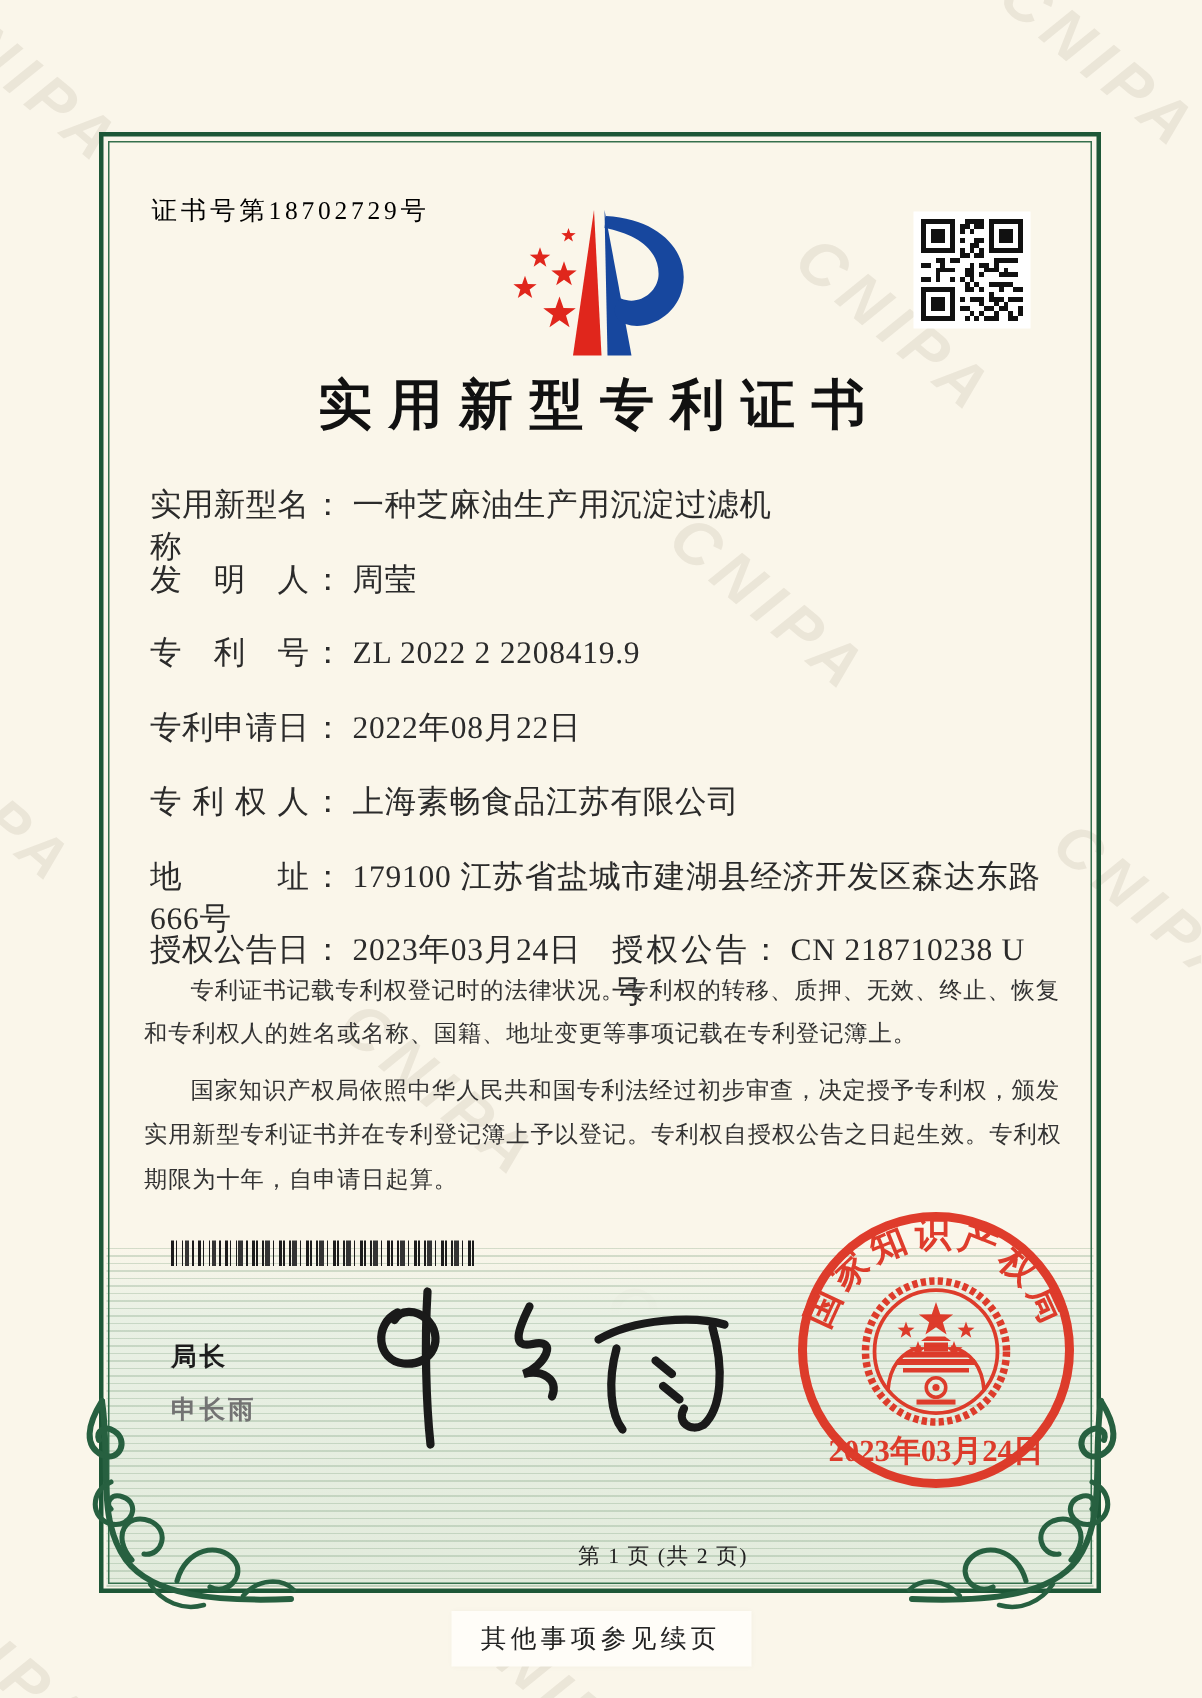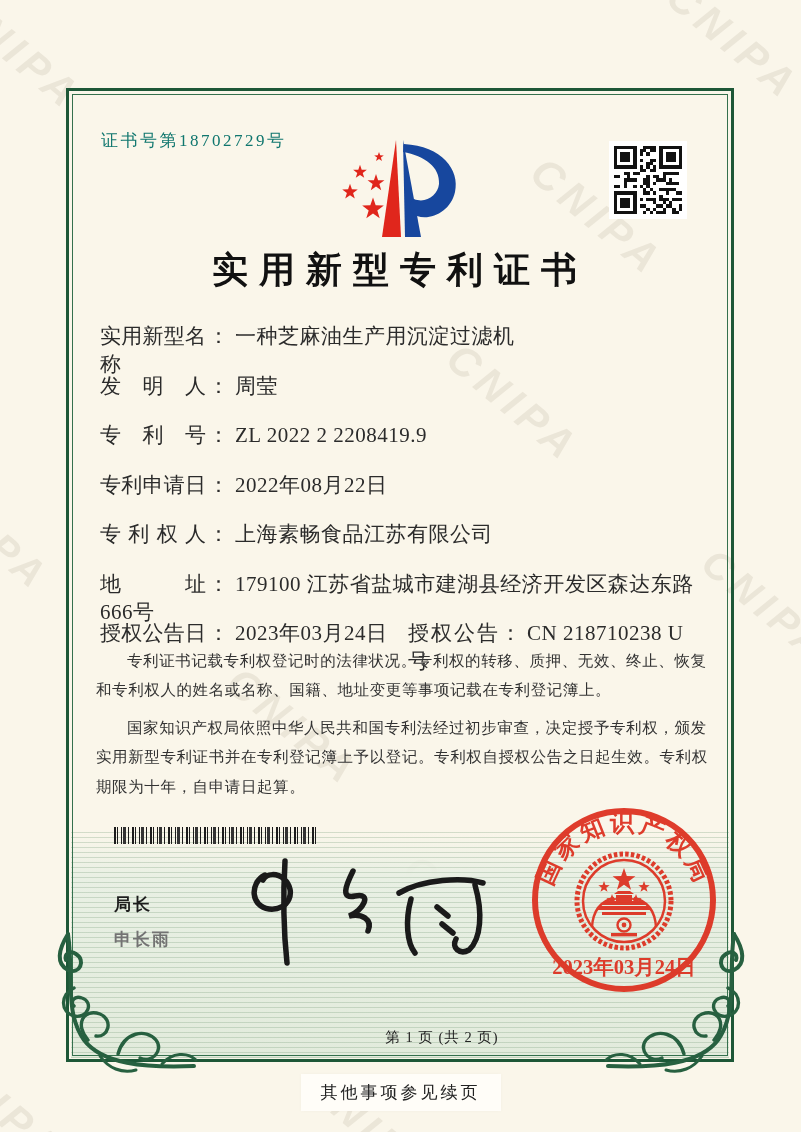--- a/index.html
+++ b/index.html
@@ -21,21 +21,21 @@
   .band{position:absolute;left:71px;top:832px;width:658px;height:226px;
         background:
           repeating-linear-gradient(to bottom, rgba(122,158,124,0.30) 0 1px, rgba(0,0,0,0) 1px 5px),
           linear-gradient(to bottom, rgba(233,240,228,0) 0%, #e9f0e4 20%, #e2ebdc 100%);}
 
   
   .flourish{position:absolute;width:160px;height:160px;}
   .flourish.bl{left:44px;top:928px;}
   .flourish.br{left:598px;top:928px;transform:scaleX(-1);}
 
-  .certno{position:absolute;left:101px;top:129px;font-size:17px;color:#0f766e;letter-spacing:2.5px;}
+  .certno{position:absolute;left:101px;top:129px;font-size:17px;color:#000000;letter-spacing:2.5px;}
 
   .logo{position:absolute;left:322px;top:136px;width:152px;height:106px;}
 
   .qrbox{position:absolute;left:609px;top:141px;width:78px;height:78px;background:#fff;}
   .qrbox svg{position:absolute;left:5px;top:5px;}
 
   .title{position:absolute;left:66px;top:246px;width:668px;text-align:center;
          font-size:36px;font-weight:bold;color:#111;letter-spacing:11px;}
 
   .fields{position:absolute;left:100px;top:322px;width:600px;}

